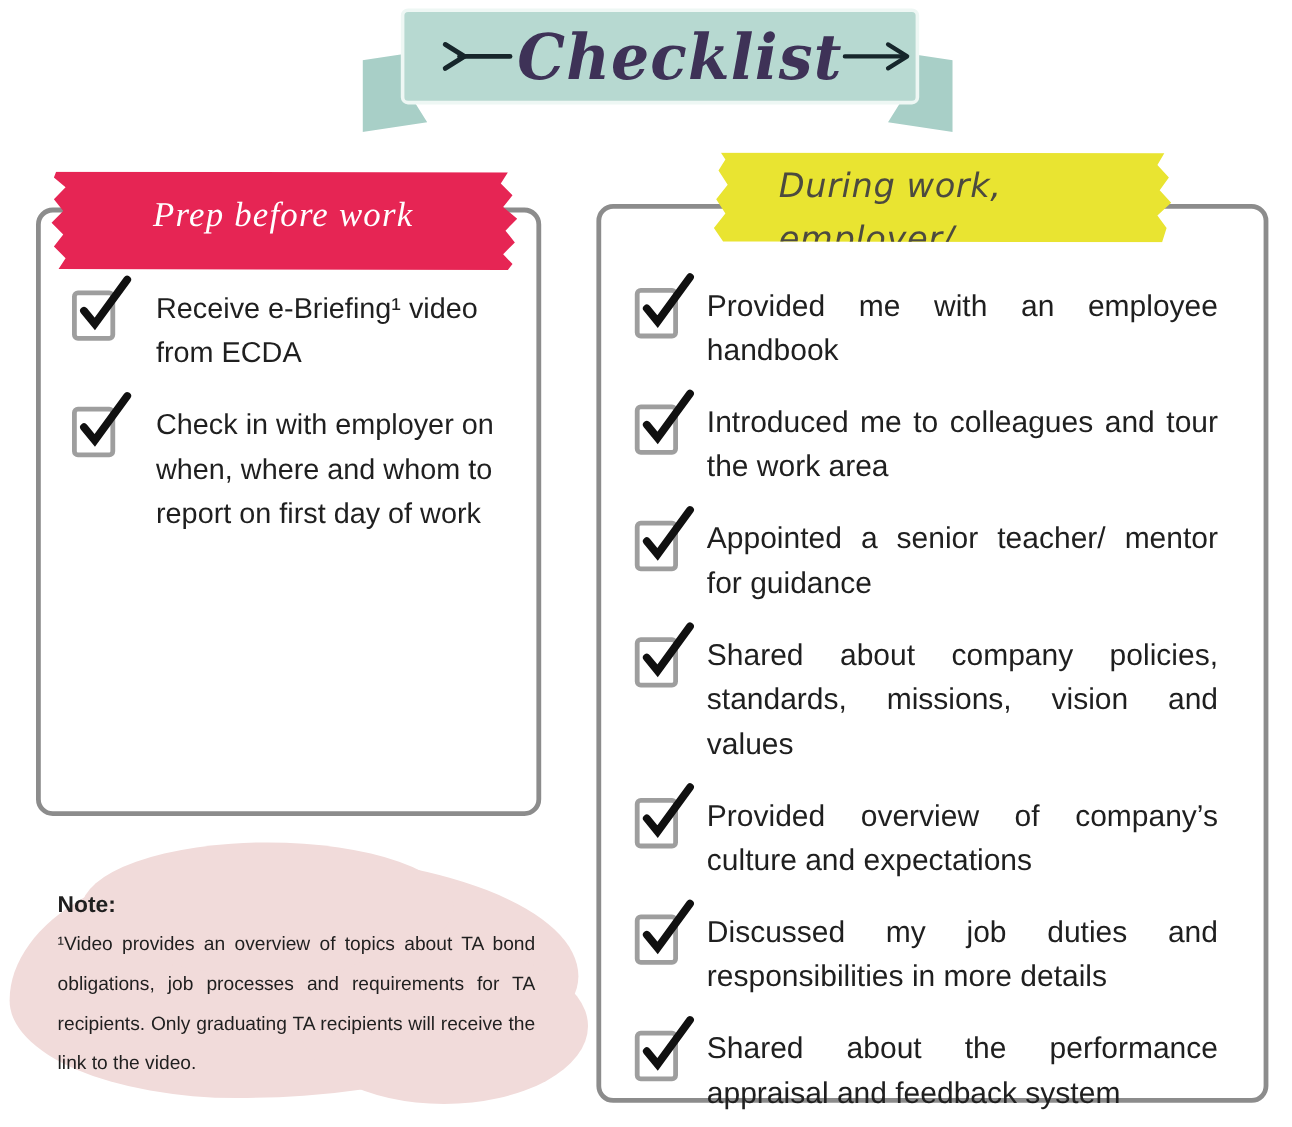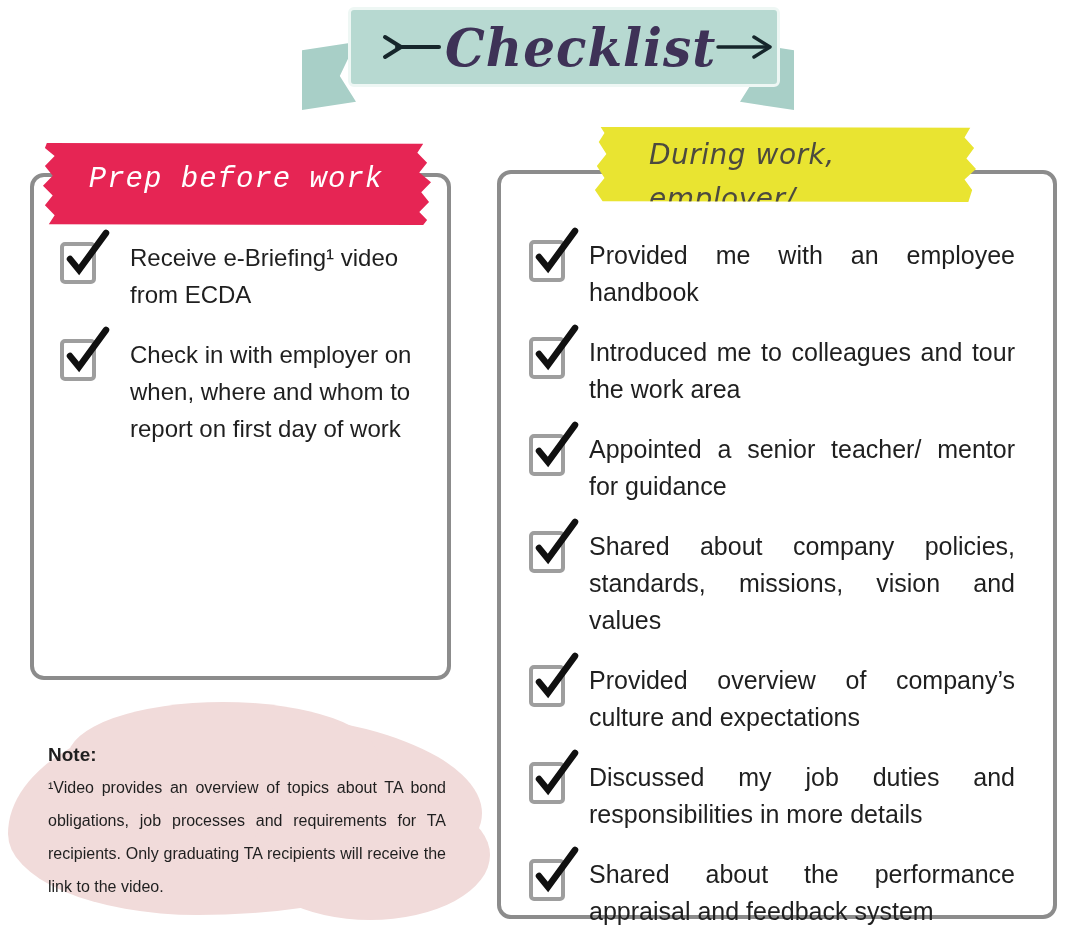--- a/index.html
+++ b/index.html
@@ -2,21 +2,21 @@
 <html><head>
 <meta charset="utf-8">
 <style>
   html,body{margin:0;padding:0;background:#ffffff;}
   .page{
     position:relative;width:1077px;height:939px;background:#ffffff;overflow:hidden;
     font-family:"Liberation Sans",sans-serif;color:#1f1f1f;
   }
   
   .banner-band{
-    position:absolute;left:348px;top:7px;width:432px;height:80px;z-index:3;
+    position:absolute;left:334px;top:7px;width:432px;height:80px;z-index:3;
     background:#b7d9d1;border:3px solid #eef7f4;border-radius:6px;
     display:flex;align-items:center;justify-content:space-between;padding:0 30px;box-sizing:border-box;
   }
   .banner-tail{position:absolute;top:42px;width:54px;height:68px;background:#a8cfc7;z-index:1;}
   .tail-left{left:302px;clip-path:polygon(100% 0,0 12%,0 100%,100% 88%,70% 50%);}
   .tail-right{left:740px;clip-path:polygon(0 0,100% 12%,100% 100%,0 88%,30% 50%);}
   .banner-title{
     font-family:"DejaVu Serif",serif;font-style:italic;font-weight:700;
     font-size:50px;color:#3e3257;letter-spacing:1px;transform:scaleY(1.05);
   }
@@ -29,21 +29,21 @@
   }
   .box-left{left:30px;top:173px;width:421px;height:507px;padding:62px 12px 0 26px;}
   .box-right{left:497px;top:170px;width:560px;height:749px;padding:63px 38px 0 28px;}
   .ribbon-pink{
     position:absolute;left:41px;top:143px;width:390px;height:82px;background:#e62554;z-index:2;
     display:flex;align-items:center;justify-content:center;
     clip-path:polygon(1.5% 0,98% 1%,96.5% 12%,99% 24%,97% 36%,100% 48%,97.5% 60%,99.5% 72%,97% 84%,99% 94%,98% 100%,2% 99%,3.5% 88%,1% 76%,3% 64%,0.5% 52%,3% 40%,1% 28%,3.5% 16%,1% 6%);
   }
   .ribbon-pink span{
     color:#ffffff;font-size:29px;font-style:italic;letter-spacing:1px;
-    font-family:Liberation Mono, monospace;margin-top:-10px;
+    font-family:Liberation Serif, serif;margin-top:-10px;
   }
   .tape-yellow{
     position:absolute;left:593px;top:127px;width:383px;height:75px;background:#e9e431;z-index:2;
     padding:6px 0 0 56px;box-sizing:border-box;
     clip-path:polygon(2% 0,98.5% 1%,97% 14%,99.5% 28%,97.5% 42%,100% 56%,97% 70%,99% 84%,98% 100%,2.5% 99%,0.5% 84%,3% 68%,1% 52%,3.5% 36%,1.5% 20%,3% 8%);
   }
   .tape-yellow .tape-line{
     color:#4c4a3f;font-size:28px;font-style:italic;line-height:44px;
     font-family:"DejaVu Sans",sans-serif;letter-spacing:0.5px;
   }

